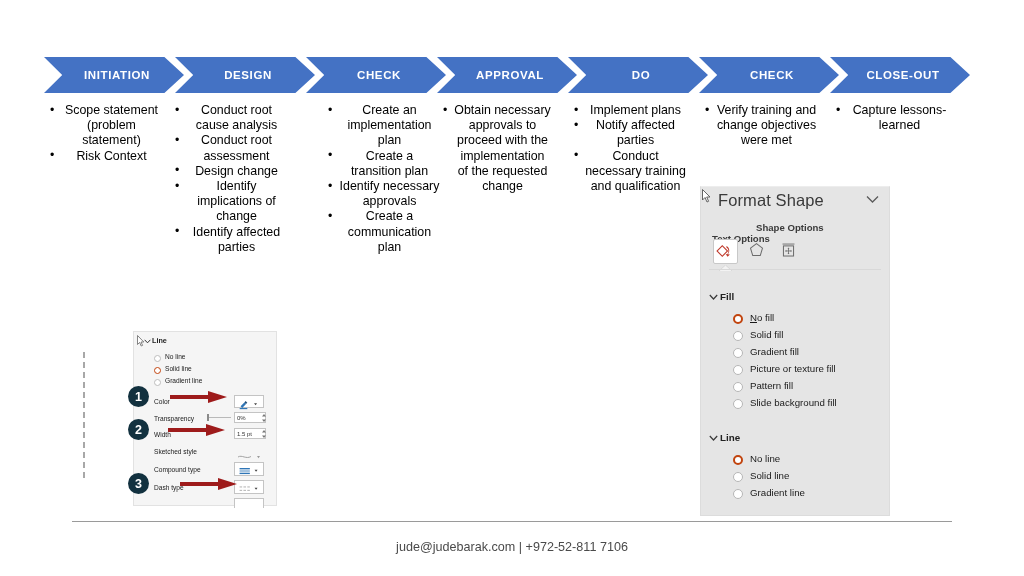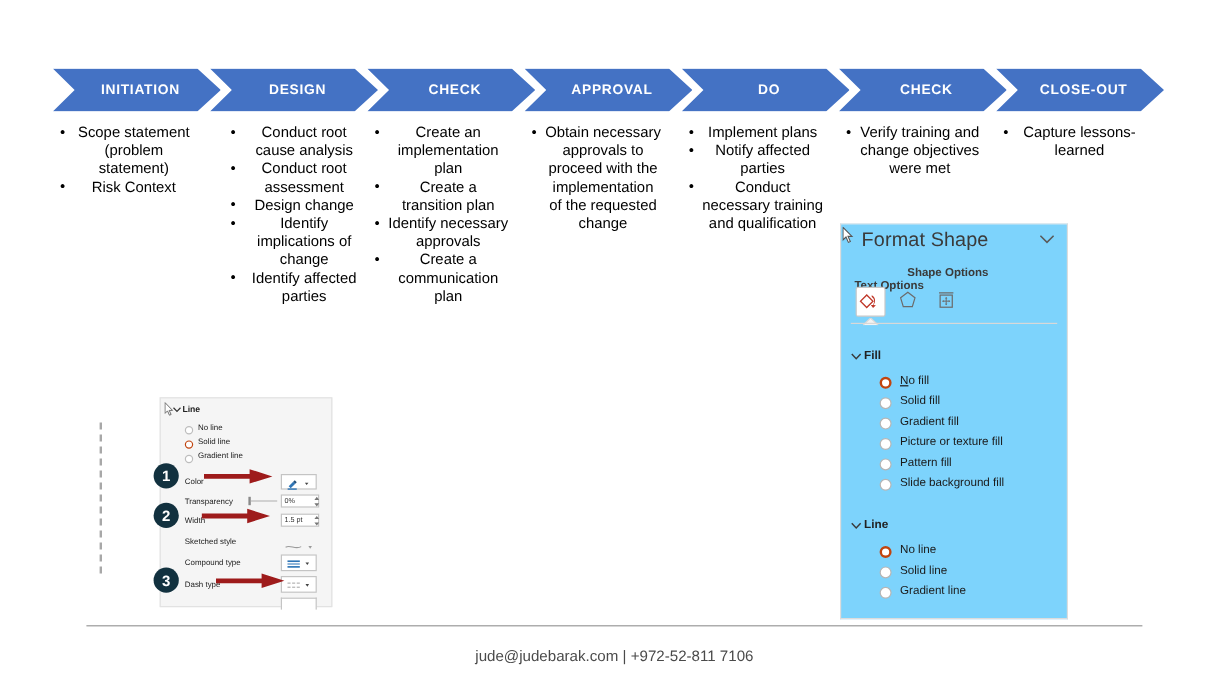--- a/index.html
+++ b/index.html
@@ -71,21 +71,21 @@
     font-size: 12.4px;
   }
 
   
   #format-shape-panel {
     position: absolute;
     left: 700px;
     top: 186px;
     width: 190px;
     height: 330px;
-    background: #7dd3fc;
+    background: #e5e5e5;
     border-left: 1px solid #dcdcdc;
     border-right: 1px solid #dcdcdc;
     border-top: 1px solid #ededed;
     border-bottom: 1px solid #dcdcdc;
     box-sizing: border-box;
   }
   #fs-title-row {
     position: relative;
     height: 30px;
   }
@@ -377,31 +377,31 @@
     </div>
 </div>
 
 <div class="col" style="left:50px; width:112px;">
   <ul>
     <li>Scope statement (problem statement)</li>
     <li>Risk Context</li>
   </ul>
 </div>
 
-<div class="col" style="left:192px; width:112px;">
+<div class="col" style="left:175px; width:112px;">
   <ul>
     <li>Conduct root cause analysis</li>
     <li>Conduct root assessment</li>
     <li>Design change</li>
     <li>Identify implications of change</li>
     <li>Identify affected parties</li>
   </ul>
 </div>
 
-<div class="col" style="left:312px; width:112px;">
+<div class="col" style="left:328px; width:112px;">
   <ul>
     <li>Create an implementation plan</li>
     <li>Create a transition plan</li>
     <li>Identify necessary approvals</li>
     <li>Create a communication plan</li>
   </ul>
 </div>
 
 <div class="col" style="left:443px; width:108px;">
   <ul>

